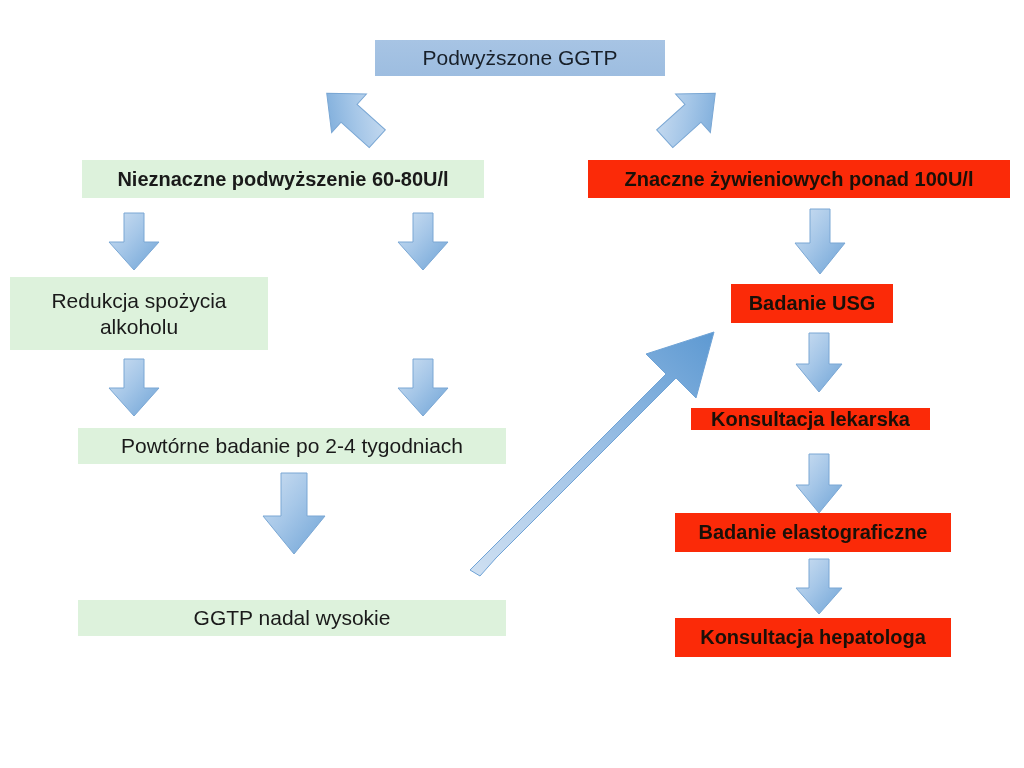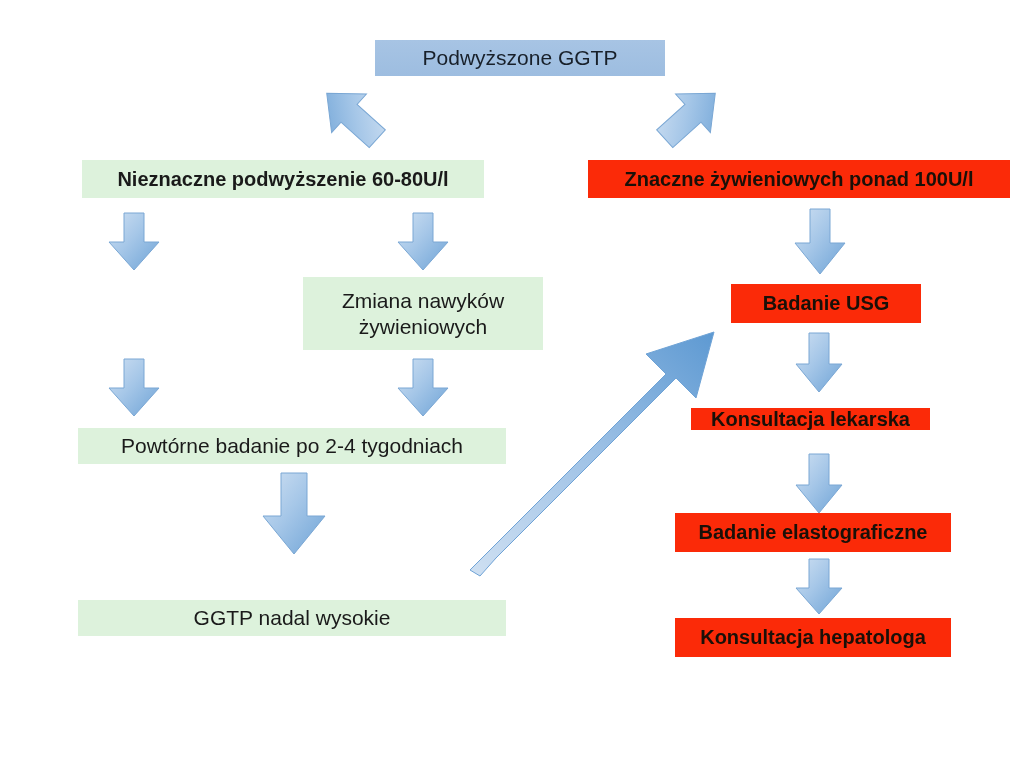--- a/index.html
+++ b/index.html
@@ -103,25 +103,25 @@
       <path d="M22,1 L42,1 L42,30 L57,30 L32,58 L7,30 L22,30 Z" fill="url(#gradDown)" stroke="#7aa7d4" stroke-width="1"></path>
     </svg>
   </div>
 
   <div class="arrow" style="left:391px; top:212px; width:64px; height:60px;">
     <svg width="64" height="60" viewBox="0 0 64 60">
       <path d="M22,1 L42,1 L42,30 L57,30 L32,58 L7,30 L22,30 Z" fill="url(#gradDown)" stroke="#7aa7d4" stroke-width="1"></path>
     </svg>
   </div>
 
+  <div class="node green" style="left:10px; top:277px; width:258px; height:73px; font-size:21px;">
+    <span>Redukcja spożycia
+alkoholu</span>
+  </div>
 
-  <div class="node green" style="left:303px; top:277px; width:240px; height:73px; font-size:21px;">
-    <span>Zmiana nawyków
-żywieniowych</span>
-  </div>
 
   <div class="arrow" style="left:102px; top:358px; width:64px; height:60px;">
     <svg width="64" height="60" viewBox="0 0 64 60">
       <path d="M22,1 L42,1 L42,30 L57,30 L32,58 L7,30 L22,30 Z" fill="url(#gradDown)" stroke="#7aa7d4" stroke-width="1"></path>
     </svg>
   </div>
 
   <div class="arrow" style="left:391px; top:358px; width:64px; height:60px;">
     <svg width="64" height="60" viewBox="0 0 64 60">
       <path d="M22,1 L42,1 L42,30 L57,30 L32,58 L7,30 L22,30 Z" fill="url(#gradDown)" stroke="#7aa7d4" stroke-width="1"></path>
@@ -147,21 +147,21 @@
       <path d="M10,252 L26,236 L206,56 L186,36 L254,14 L236,80 L216,60 L36,240 L20,258 Z" fill="url(#gradDiag)" stroke="#6fa3d6" stroke-width="1" transform="translate(0,0)"></path>
     </svg>
   </div>
 
   <div class="arrow" style="left:788px; top:208px; width:64px; height:68px;">
     <svg width="64" height="68" viewBox="0 0 64 68">
       <path d="M22,1 L42,1 L42,35 L57,35 L32,66 L7,35 L22,35 Z" fill="url(#gradDown)" stroke="#7aa7d4" stroke-width="1"></path>
     </svg>
   </div>
 
-  <div class="node red bold" style="left:731px; top:284px; width:190px; height:39px; font-size:20px;">
+  <div class="node red bold" style="left:731px; top:284px; width:162px; height:39px; font-size:20px;">
     <span>Badanie USG</span>
   </div>
 
   <div class="arrow" style="left:790px; top:332px; width:58px; height:62px;">
     <svg width="58" height="62" viewBox="0 0 58 62">
       <path d="M19,1 L39,1 L39,32 L52,32 L29,60 L6,32 L19,32 Z" fill="url(#gradDown)" stroke="#7aa7d4" stroke-width="1"></path>
     </svg>
   </div>
 
   <div class="node red bold" style="left:691px; top:408px; width:239px; height:22px; font-size:20px;">

